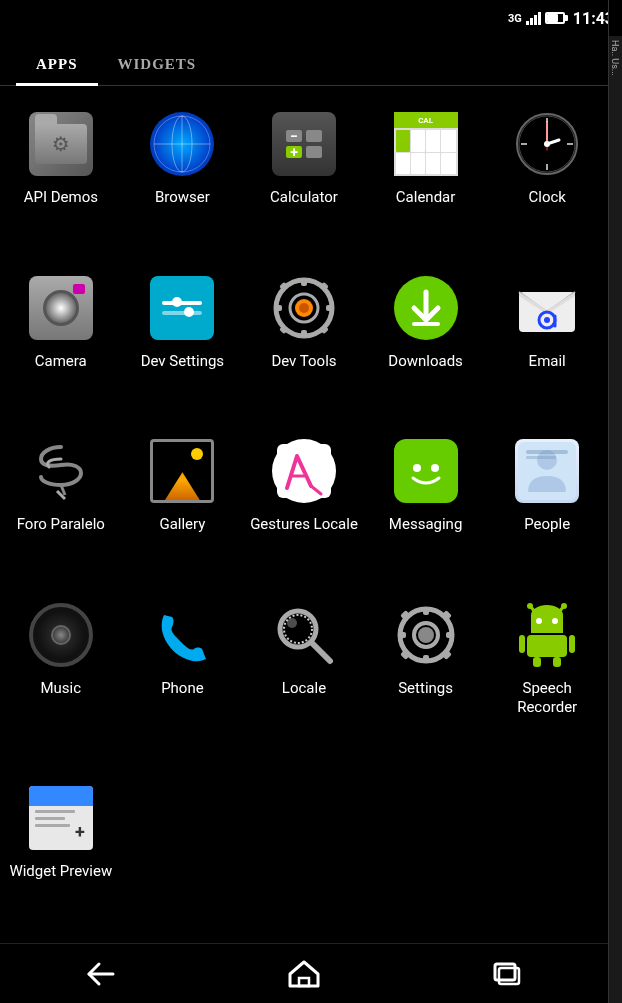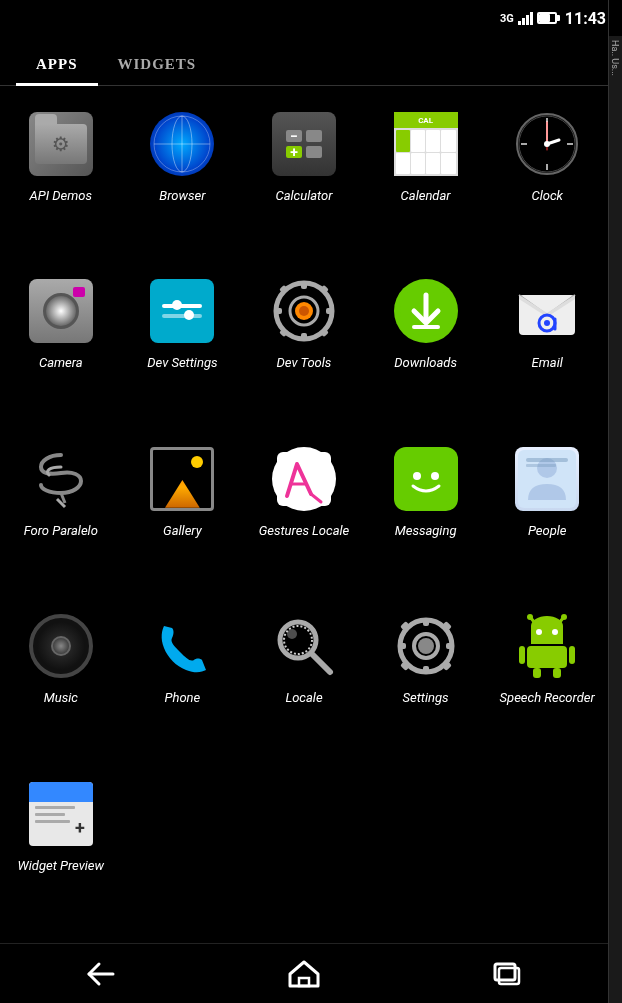--- a/index.html
+++ b/index.html
@@ -13,21 +13,21 @@
       position: relative;
     }
 
     
     .status-bar {
       height: 36px;
       background: #000;
       display: flex;
       align-items: center;
       justify-content: flex-end;
-      padding-right: 16px;
+      padding-right: 8px;
       position: relative;
     }
     .status-bar-right {
       display: flex;
       align-items: center;
       gap: 4px;
       font-size: 13px;
       color: #fff;
     }
     .signal-bars {
@@ -169,26 +169,25 @@
       width: 72px;
       height: 72px;
       display: flex;
       align-items: center;
       justify-content: center;
       margin-bottom: 8px;
       flex-shrink: 0;
     }
 
     .app-label {
-      font-size: 13px;
+      font-size: 15px;
       color: #fff;
       text-align: center;
       line-height: 1.3;
       word-break: break-word;
-      font-style: italic;
     }
 
     
     .nav-bar {
       position: absolute;
       bottom: 0;
       left: 0;
       width: 608px;
       height: 60px;
       background: #000;

